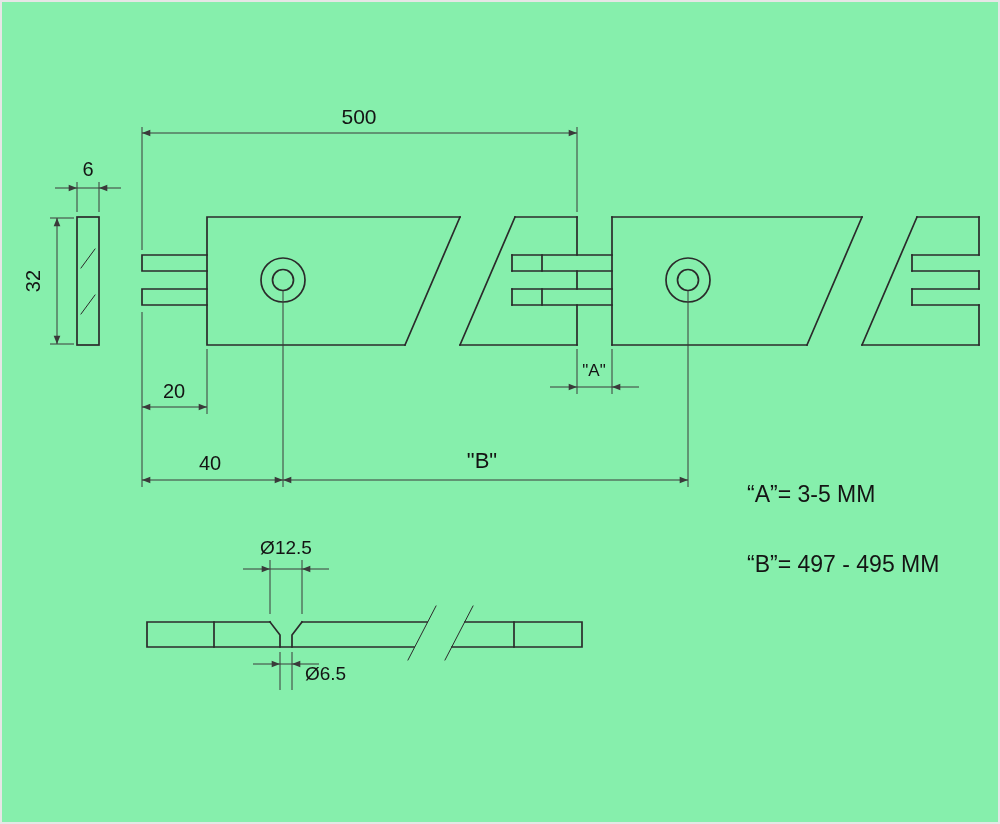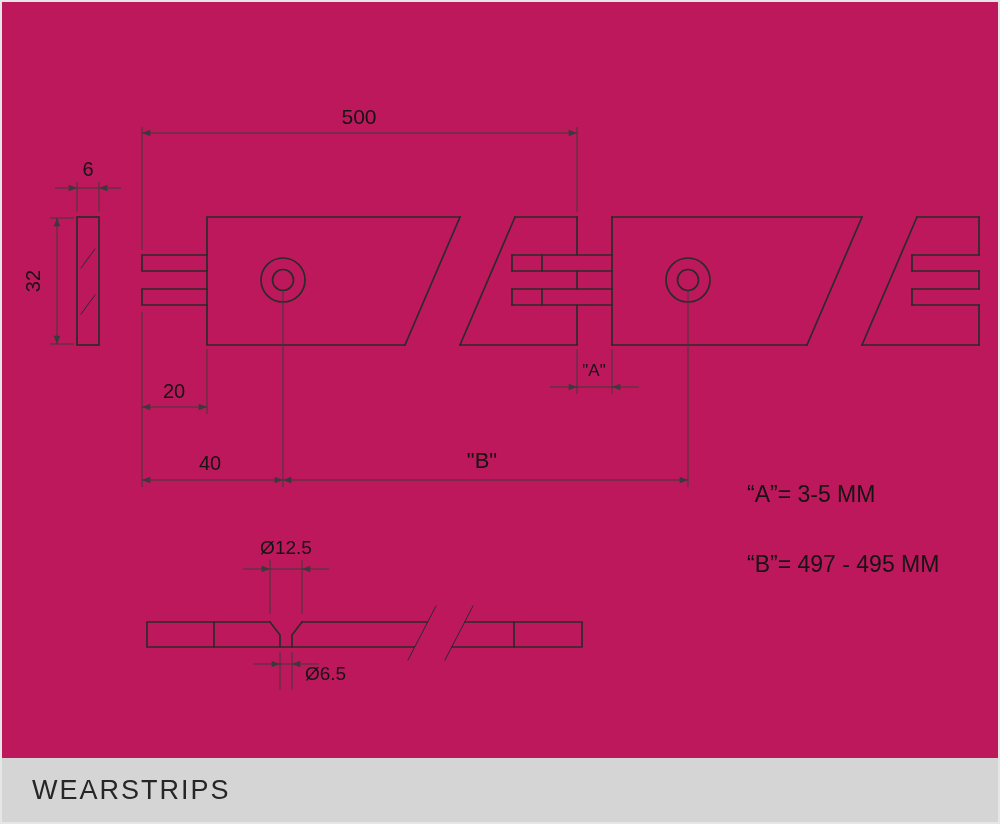--- a/index.html
+++ b/index.html
@@ -1,19 +1,19 @@
 <!DOCTYPE html>
 <html><head>
 <meta charset="utf-8">
 <style>
   html,body{margin:0;padding:0;background:#ffffff;}
   .page{
     position:relative;
     width:1000px;height:824px;
-    background:#be185d;
+    background:#86efac;
     border:2px solid #e6e6e6;
     box-sizing:border-box;
     overflow:hidden;
     font-family:"Liberation Sans",sans-serif;
   }
   .drawing{position:absolute;top:0;left:0;}
   .obj{stroke:#2b2b2b;stroke-width:1.7;fill:none;stroke-linecap:square;}
   .thin{stroke:#2b2b2b;stroke-width:1;fill:none;}
   .dim{stroke:#3a3a3a;stroke-width:1;fill:none;}
   .dimtxt{font-family:"Liberation Sans",sans-serif;fill:#141414;}
@@ -143,17 +143,14 @@
     <text class="dimtxt" x="208" y="468" font-size="20" text-anchor="middle">40</text>
     <text class="dimtxt" x="480" y="466" font-size="22" text-anchor="middle">"B"</text>
     <text class="dimtxt" x="592" y="374" font-size="17" text-anchor="middle">"A"</text>
     <text class="dimtxt" x="284" y="552" font-size="19" text-anchor="middle">Ø12.5</text>
     <text class="dimtxt" x="303" y="678" font-size="19" text-anchor="start">Ø6.5</text>
 
     <text class="dimtxt" x="745" y="500" font-size="23" text-anchor="start">“A”= 3-5 MM</text>
     <text class="dimtxt" x="745" y="570" font-size="23" text-anchor="start">“B”= 497 - 495 MM</text>
   </svg>
 
-  <div class="footer">
-    <span class="footer-title">WEARSTRIPS</span>
-  </div>
 
 </div>
 
 </body></html>

